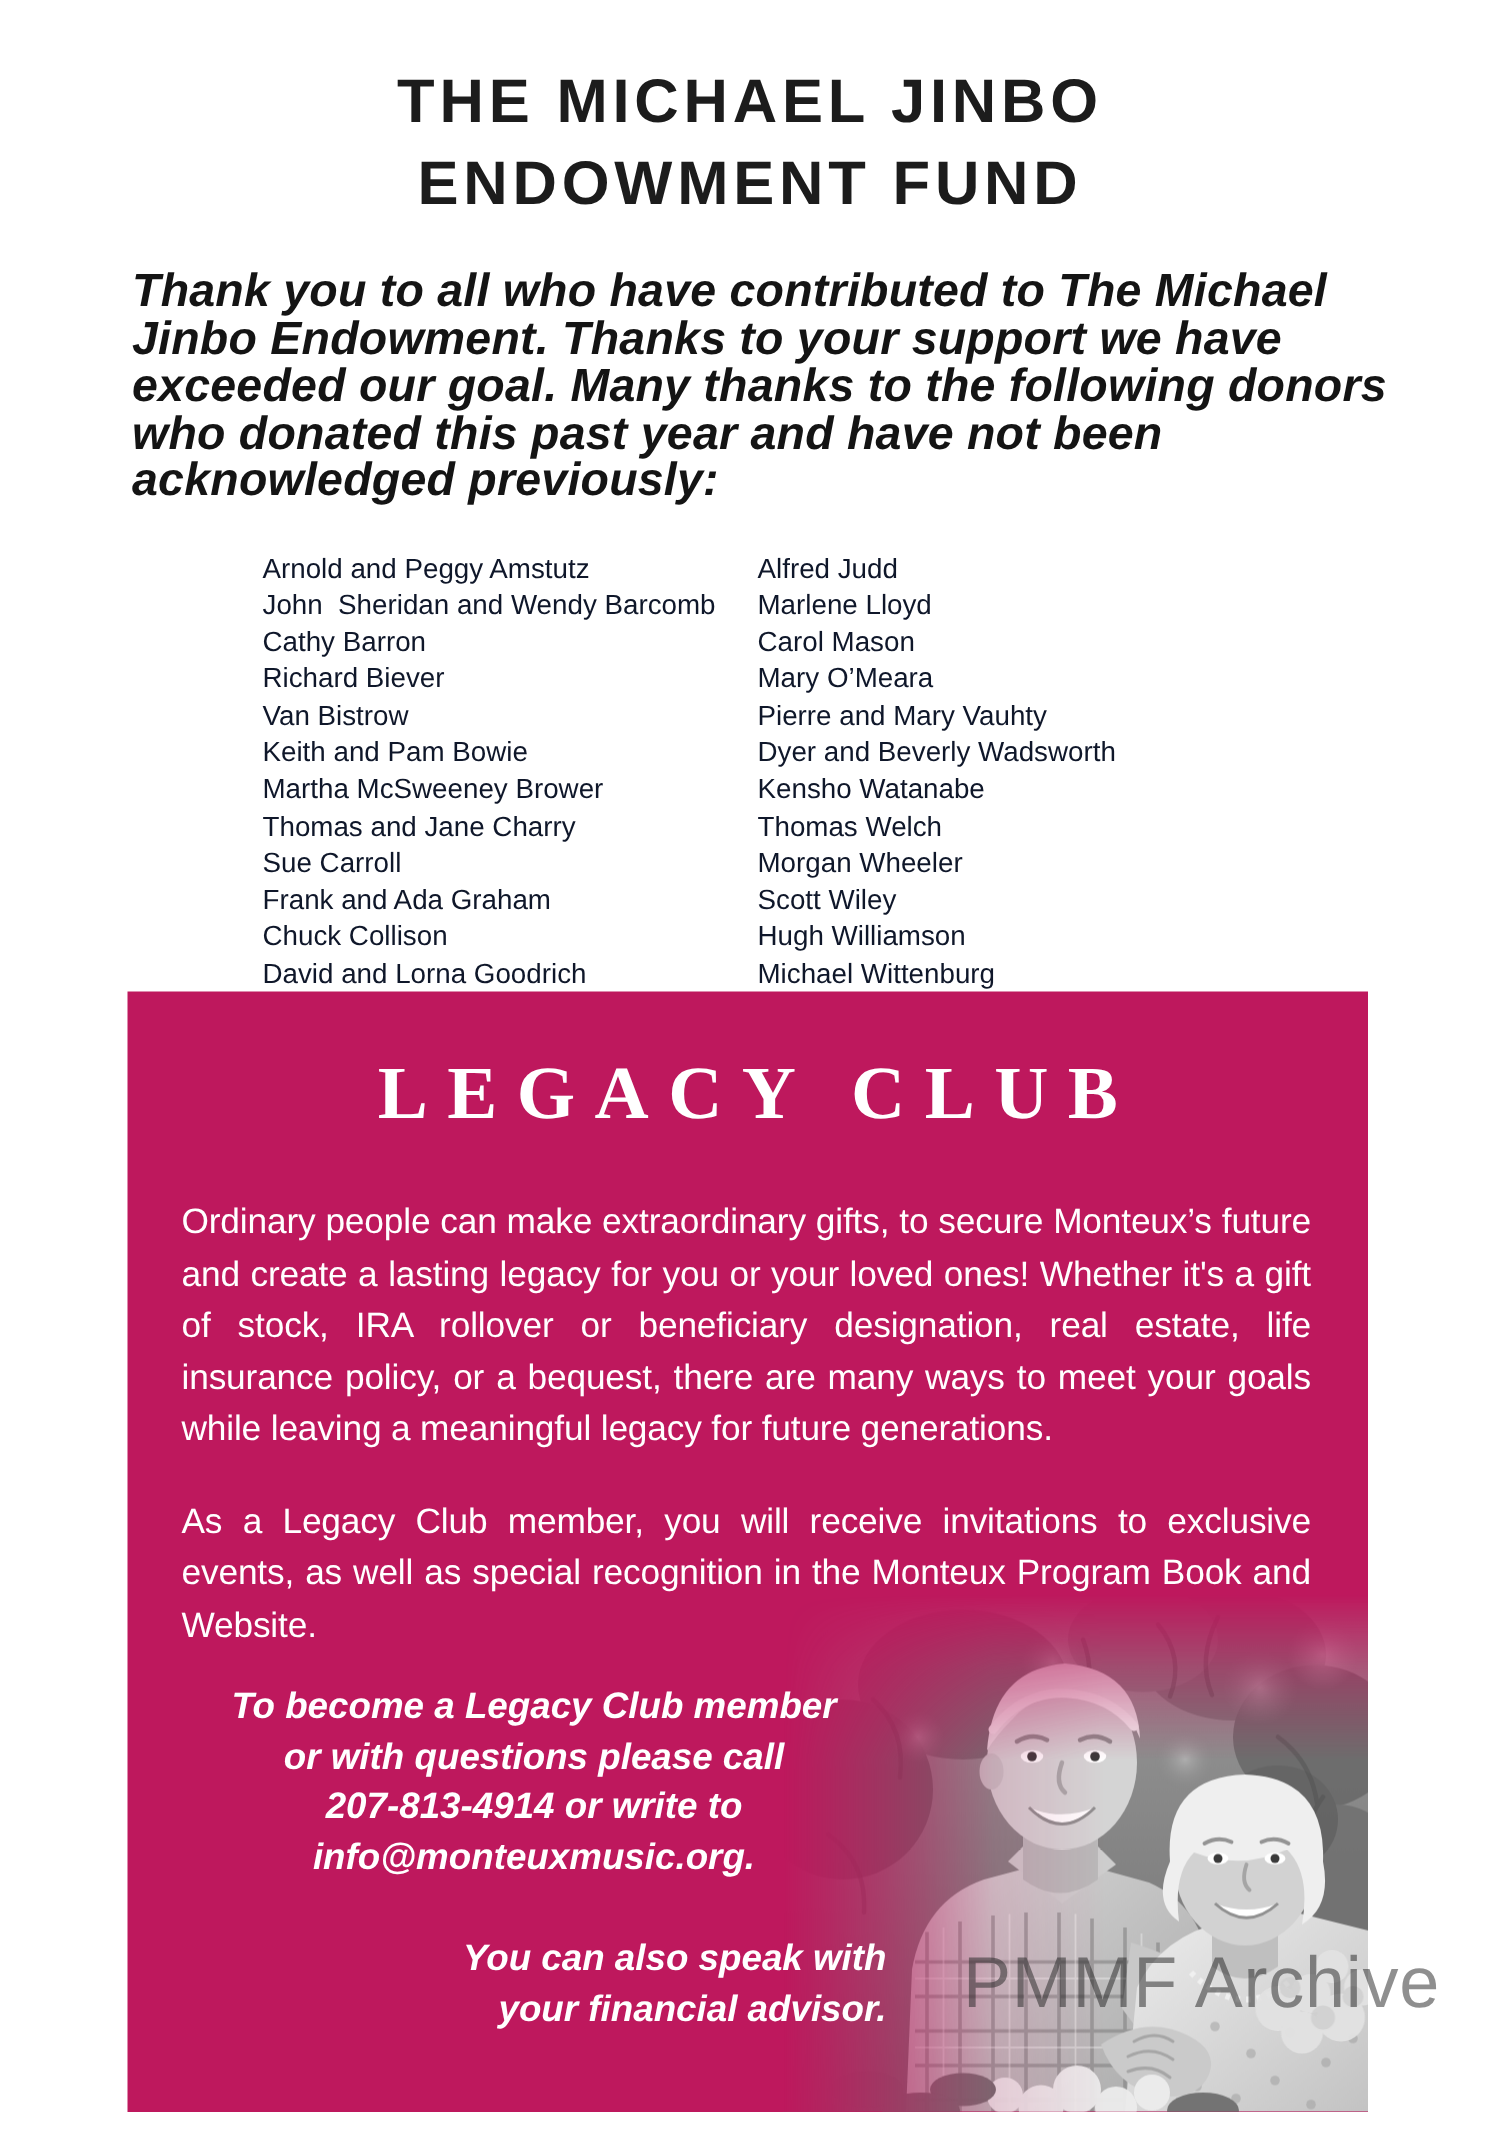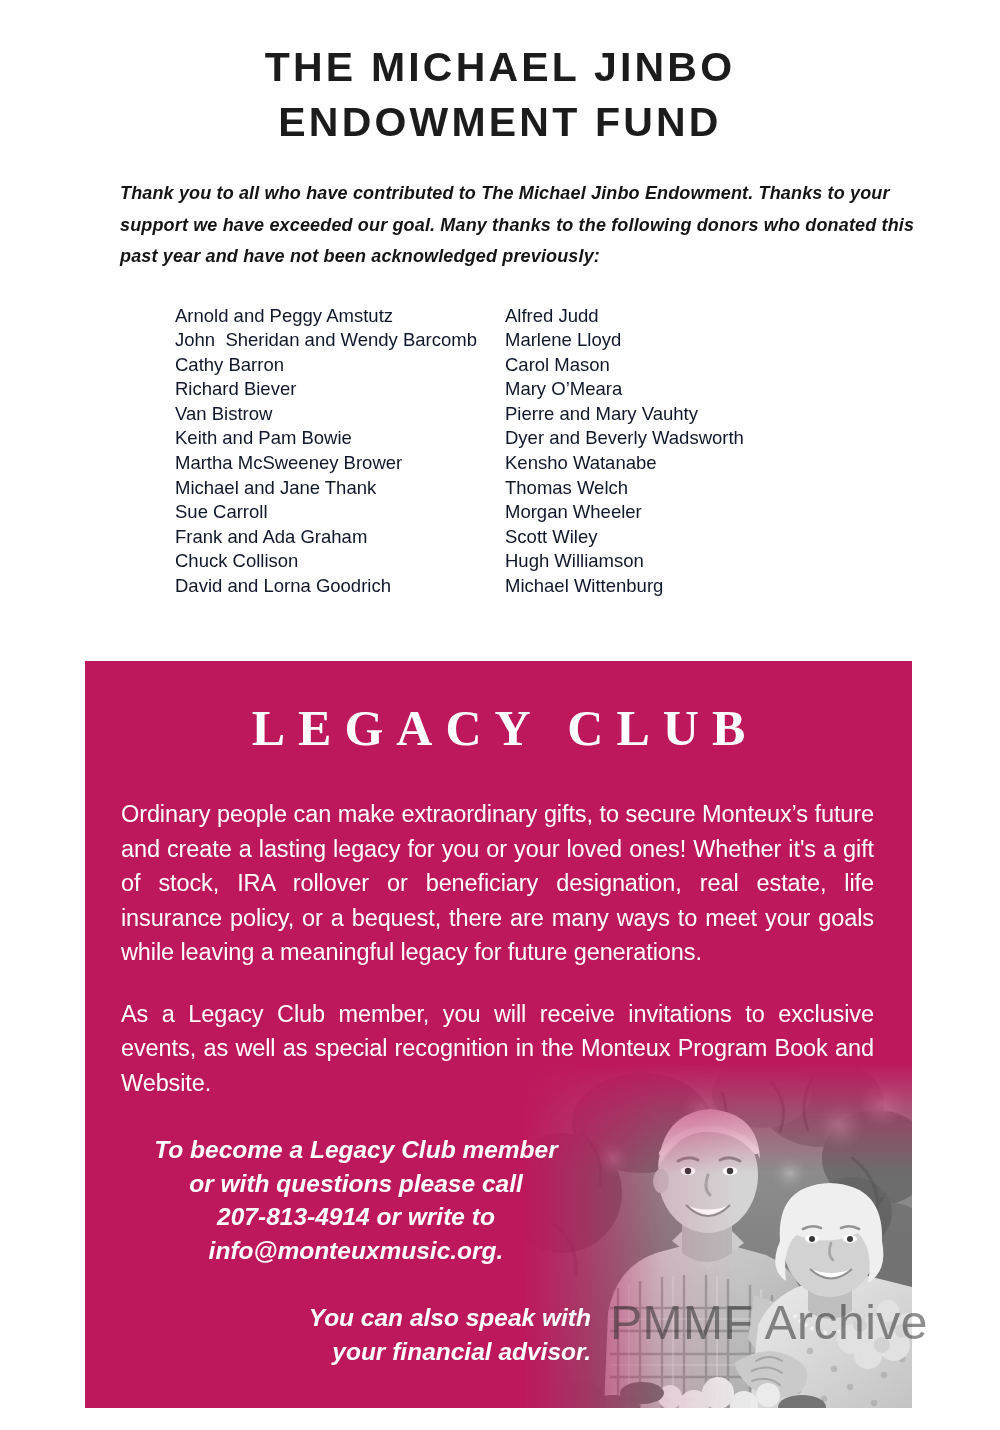--- a/index.html
+++ b/index.html
@@ -24,24 +24,24 @@
     font-family: "Liberation Sans", sans-serif;
     font-weight: bold;
     font-size: 41px;
     line-height: 55px;
     letter-spacing: 3.2px;
     color: #1c1c1c;
   }
 
   
   .intro {
-    margin: 28px 75px 0 120px;
+    margin: 28px 75px 0 88px;
     font-weight: bold;
     font-style: italic;
-    font-size: 18px;
+    font-size: 31px;
     line-height: 31.5px;
     color: #141414;
     letter-spacing: 0.15px;
   }
 
   
   .donors {
     display: flex;
     margin: 31px 0 0 175px;
     gap: 0;
@@ -108,21 +108,21 @@
     color: #ffffff;
     text-align: justify;
     font-stretch: condensed;
     letter-spacing: -0.1px;
   }
   .legacy-para + .legacy-para { margin-top: 27px; }
 
   .contact-block {
     position: relative;
     z-index: 3;
-    margin-top: 33px;
+    margin-top: 21px;
     width: 470px;
     text-align: center;
   }
   .contact-line {
     font-weight: bold;
     font-style: italic;
     font-size: 24.5px;
     line-height: 33.5px;
     color: #ffffff;
   }
@@ -130,21 +130,21 @@
     position: relative;
     z-index: 3;
     margin-top: 34px;
     width: 470px;
     text-align: right;
   }
 
   
   .watermark {
     position: absolute;
-    left: 610px;
+    left: 642px;
     top: 1295px;
     font-size: 48px;
     color: rgba(40,40,40,0.52);
     letter-spacing: 0.5px;
     z-index: 6;
     pointer-events: none;
     white-space: nowrap;
   }
 </style>
 </head>
@@ -161,21 +161,21 @@
 
   <div class="donors">
     <div class="donor-col">
       <div class="donor-name">Arnold and Peggy Amstutz</div>
       <div class="donor-name">John  Sheridan and Wendy Barcomb</div>
       <div class="donor-name">Cathy Barron</div>
       <div class="donor-name">Richard Biever</div>
       <div class="donor-name">Van Bistrow</div>
       <div class="donor-name">Keith and Pam Bowie</div>
       <div class="donor-name">Martha McSweeney Brower</div>
-      <div class="donor-name">Michael and Jane Thank</div>
+      <div class="donor-name">Thomas and Jane Charry</div>
       <div class="donor-name">Sue Carroll</div>
       <div class="donor-name">Frank and Ada Graham</div>
       <div class="donor-name">Chuck Collison</div>
       <div class="donor-name">David and Lorna Goodrich</div>
     </div>
     <div class="donor-col">
       <div class="donor-name">Alfred Judd</div>
       <div class="donor-name">Marlene Lloyd</div>
       <div class="donor-name">Carol Mason</div>
       <div class="donor-name">Mary O’Meara</div>

